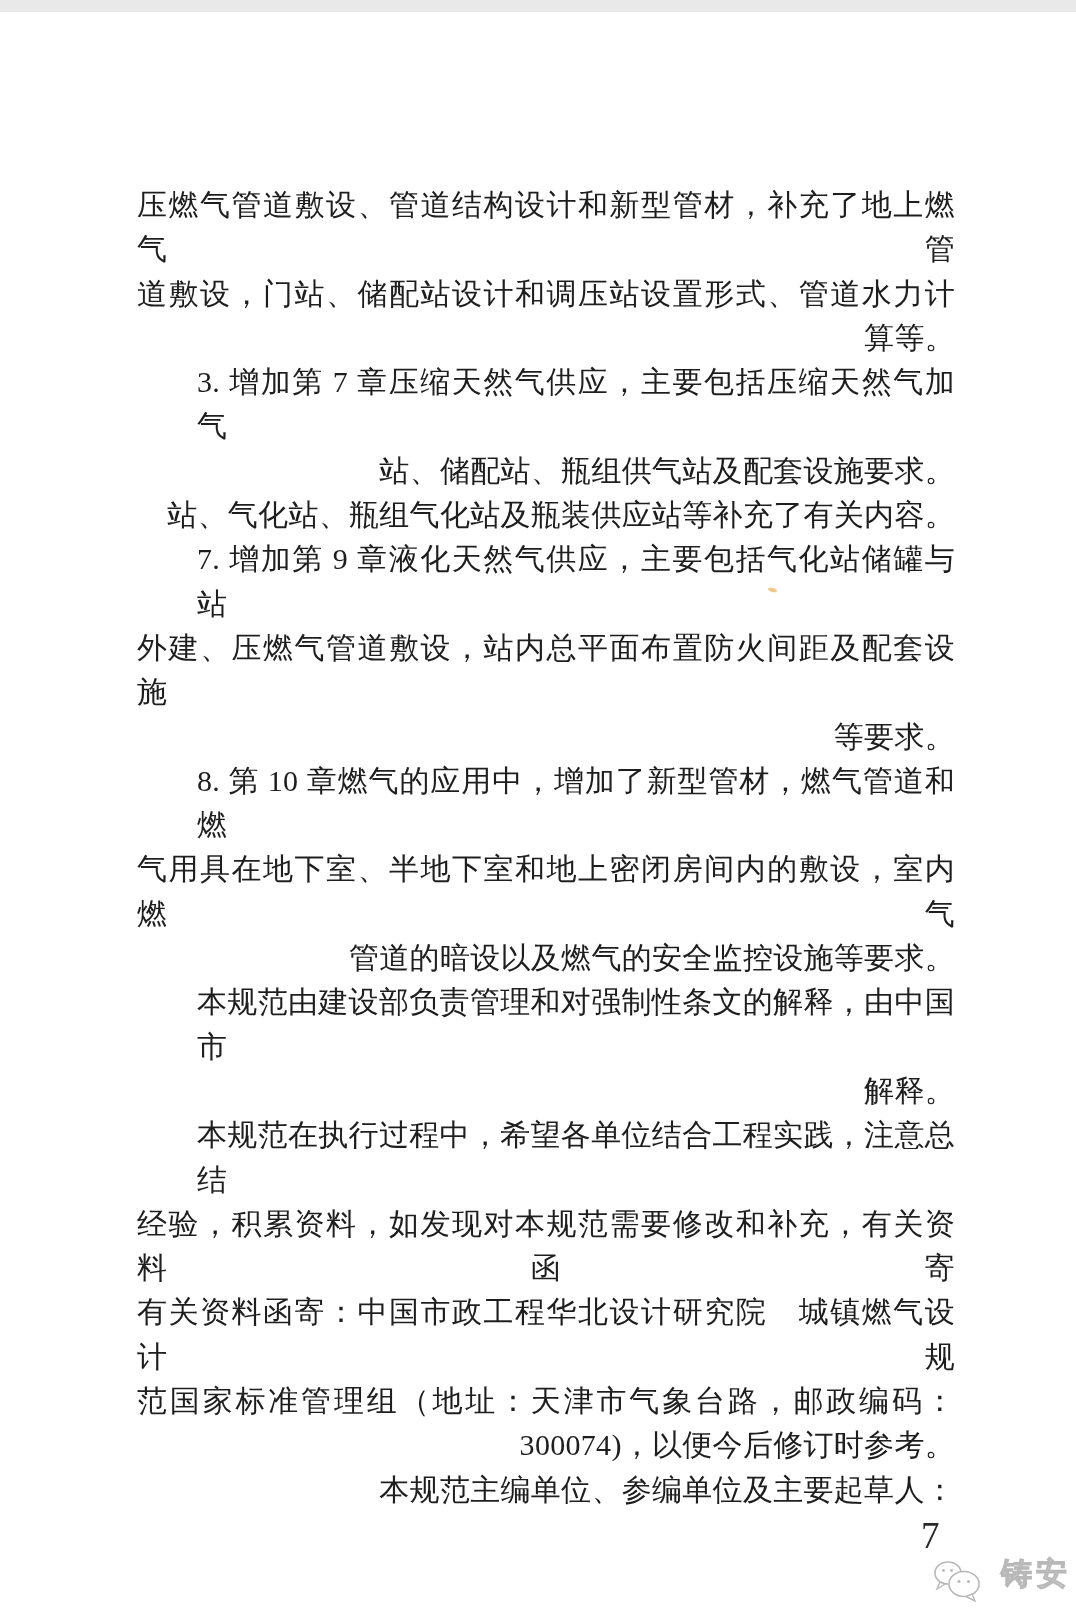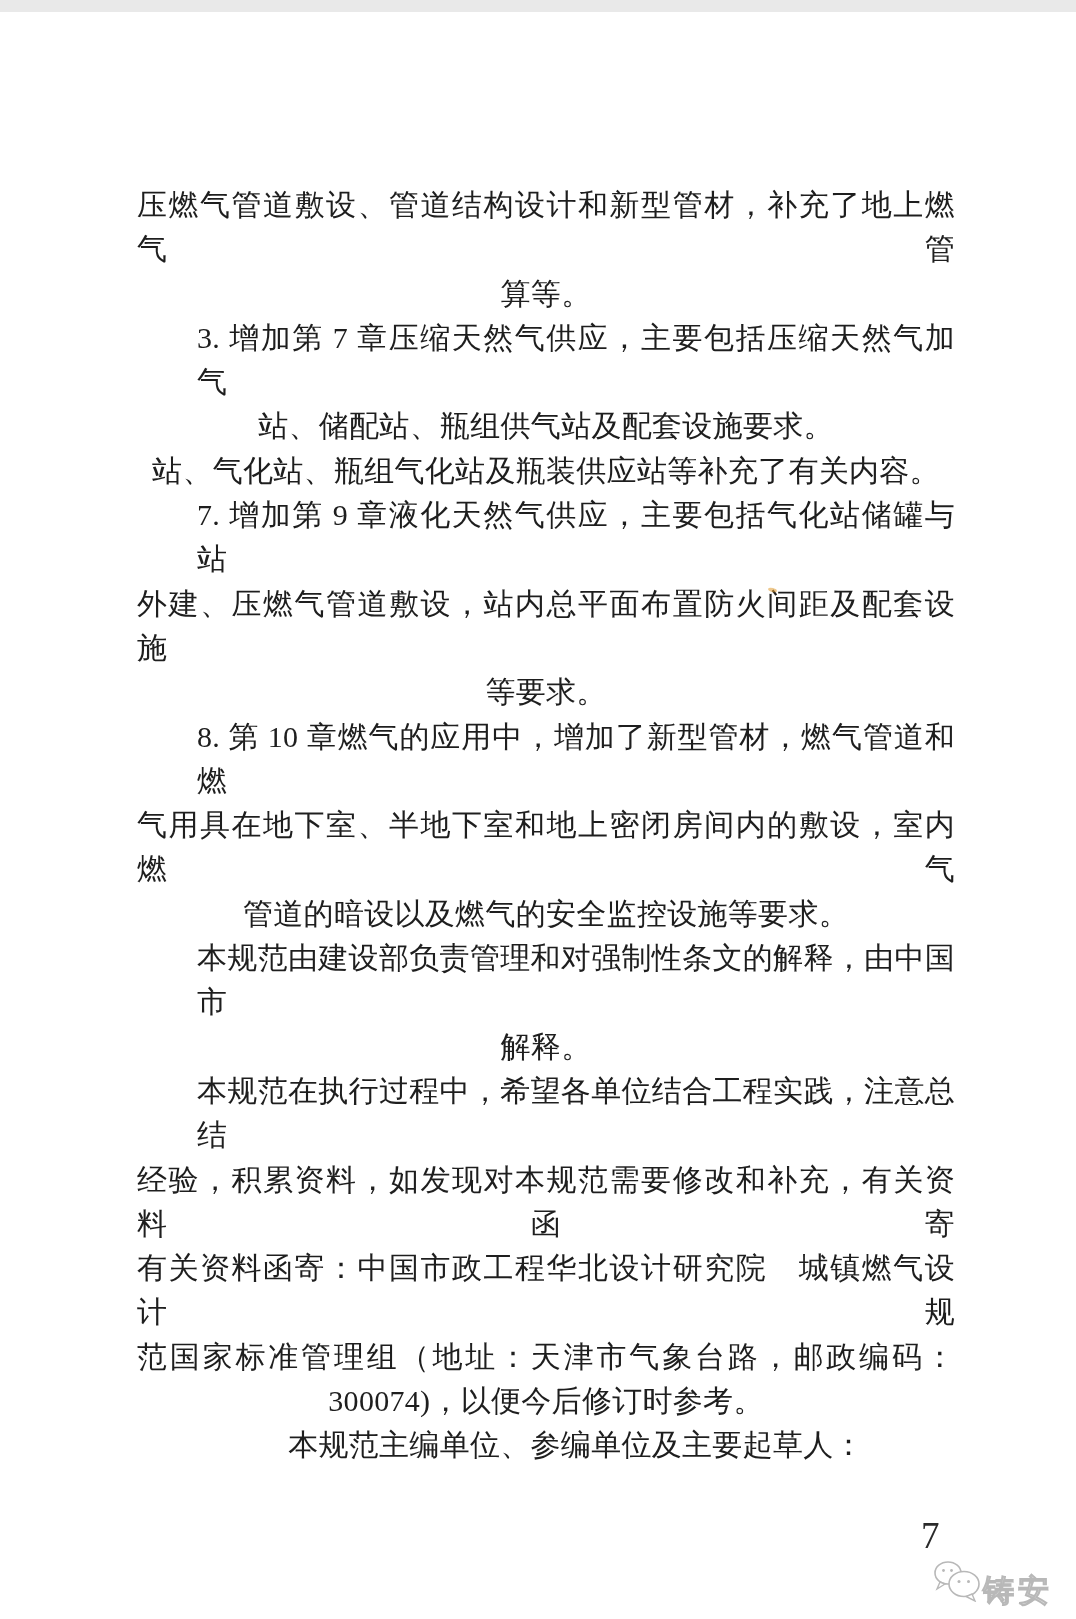--- a/index.html
+++ b/index.html
@@ -15,41 +15,41 @@
   .body-text {
     position:absolute;
     left:137px; top:171px;
     width:818px;
   }
   .line {
     font-size:30px;
     line-height:44.3px;
     color:#1e1e1e;
     letter-spacing:0.3px;
-    text-align:center;
+    text-align:right;
     white-space:pre-wrap;
   }
   .line.justify {
     text-align:justify;
     text-align-last:justify;
     white-space:normal;
   }
   .line.para { padding-left:60px; }
   .page-number {
     position:absolute;
     left:921px; top:1502px;
     font-size:37px;
     color:#2a2a2a;
   }
   .watermark {
     position:absolute;
     left:932px; top:1546px;
     display:flex;
-    align-items:flex-end;
-    gap:1px;
+    align-items:flex-start;
+    gap:19px;
   }
   .watermark-text {
     font-size:31px;
     font-weight:bold;
     color:#e6e6e6;
     -webkit-text-stroke:1px #b8b8b8;
     letter-spacing:4px;
     line-height:1;
   }
   .scan-speck {
@@ -62,20 +62,21 @@
     transform:rotate(15deg);
   }
 </style>
 </head>
 <body>
 
 <div class="page">
 
   <div class="body-text">
       <div class="line justify">压燃气管道敷设、管道结构设计和新型管材，补充了地上燃气管</div>
+      <div class="line justify">道敷设，门站、储配站设计和调压站设置形式、管道水力计</div>
       <div class="line">算等。</div>
       <div class="line justify para">3. 增加第 7 章压缩天然气供应，主要包括压缩天然气加气</div>
       <div class="line">站、储配站、瓶组供气站及配套设施要求。</div>
       <div class="line">站、气化站、瓶组气化站及瓶装供应站等补充了有关内容。</div>
       <div class="line justify para">7. 增加第 9 章液化天然气供应，主要包括气化站储罐与站</div>
       <div class="line justify">外建、压燃气管道敷设，站内总平面布置防火间距及配套设施</div>
       <div class="line">等要求。</div>
       <div class="line justify para">8. 第 10 章燃气的应用中，增加了新型管材，燃气管道和燃</div>
       <div class="line justify">气用具在地下室、半地下室和地上密闭房间内的敷设，室内燃气</div>
       <div class="line">管道的暗设以及燃气的安全监控设施等要求。</div>

